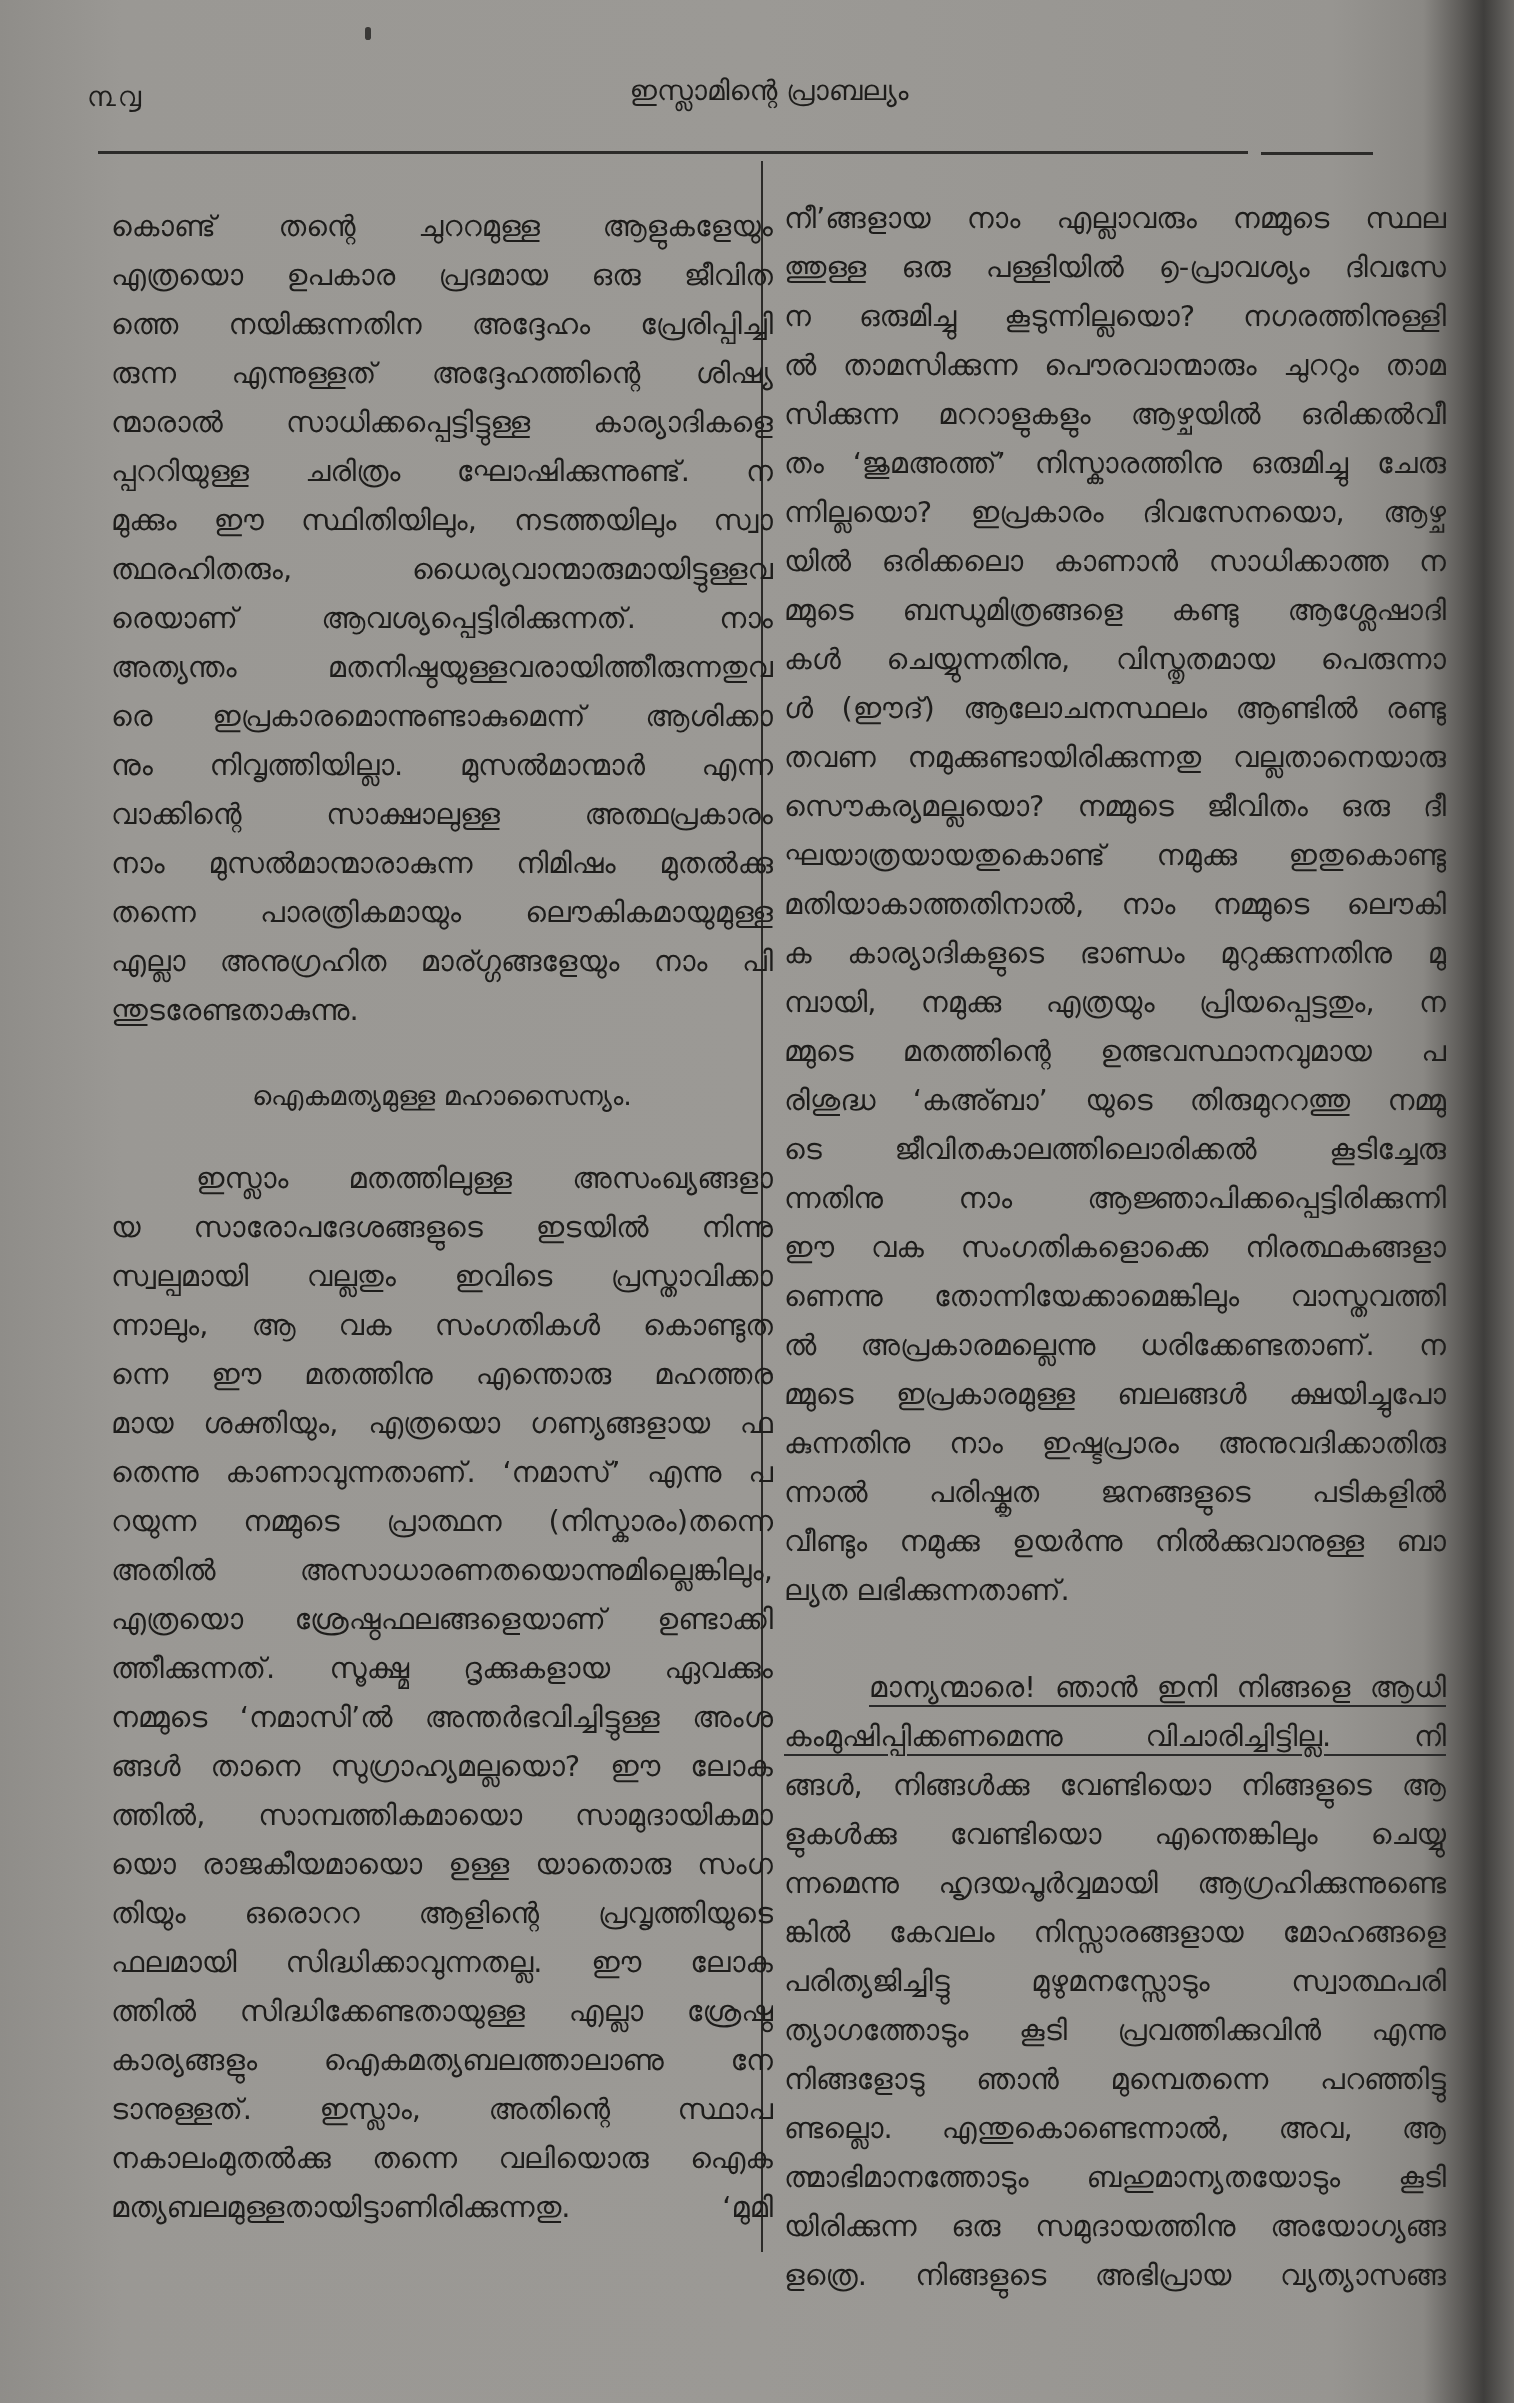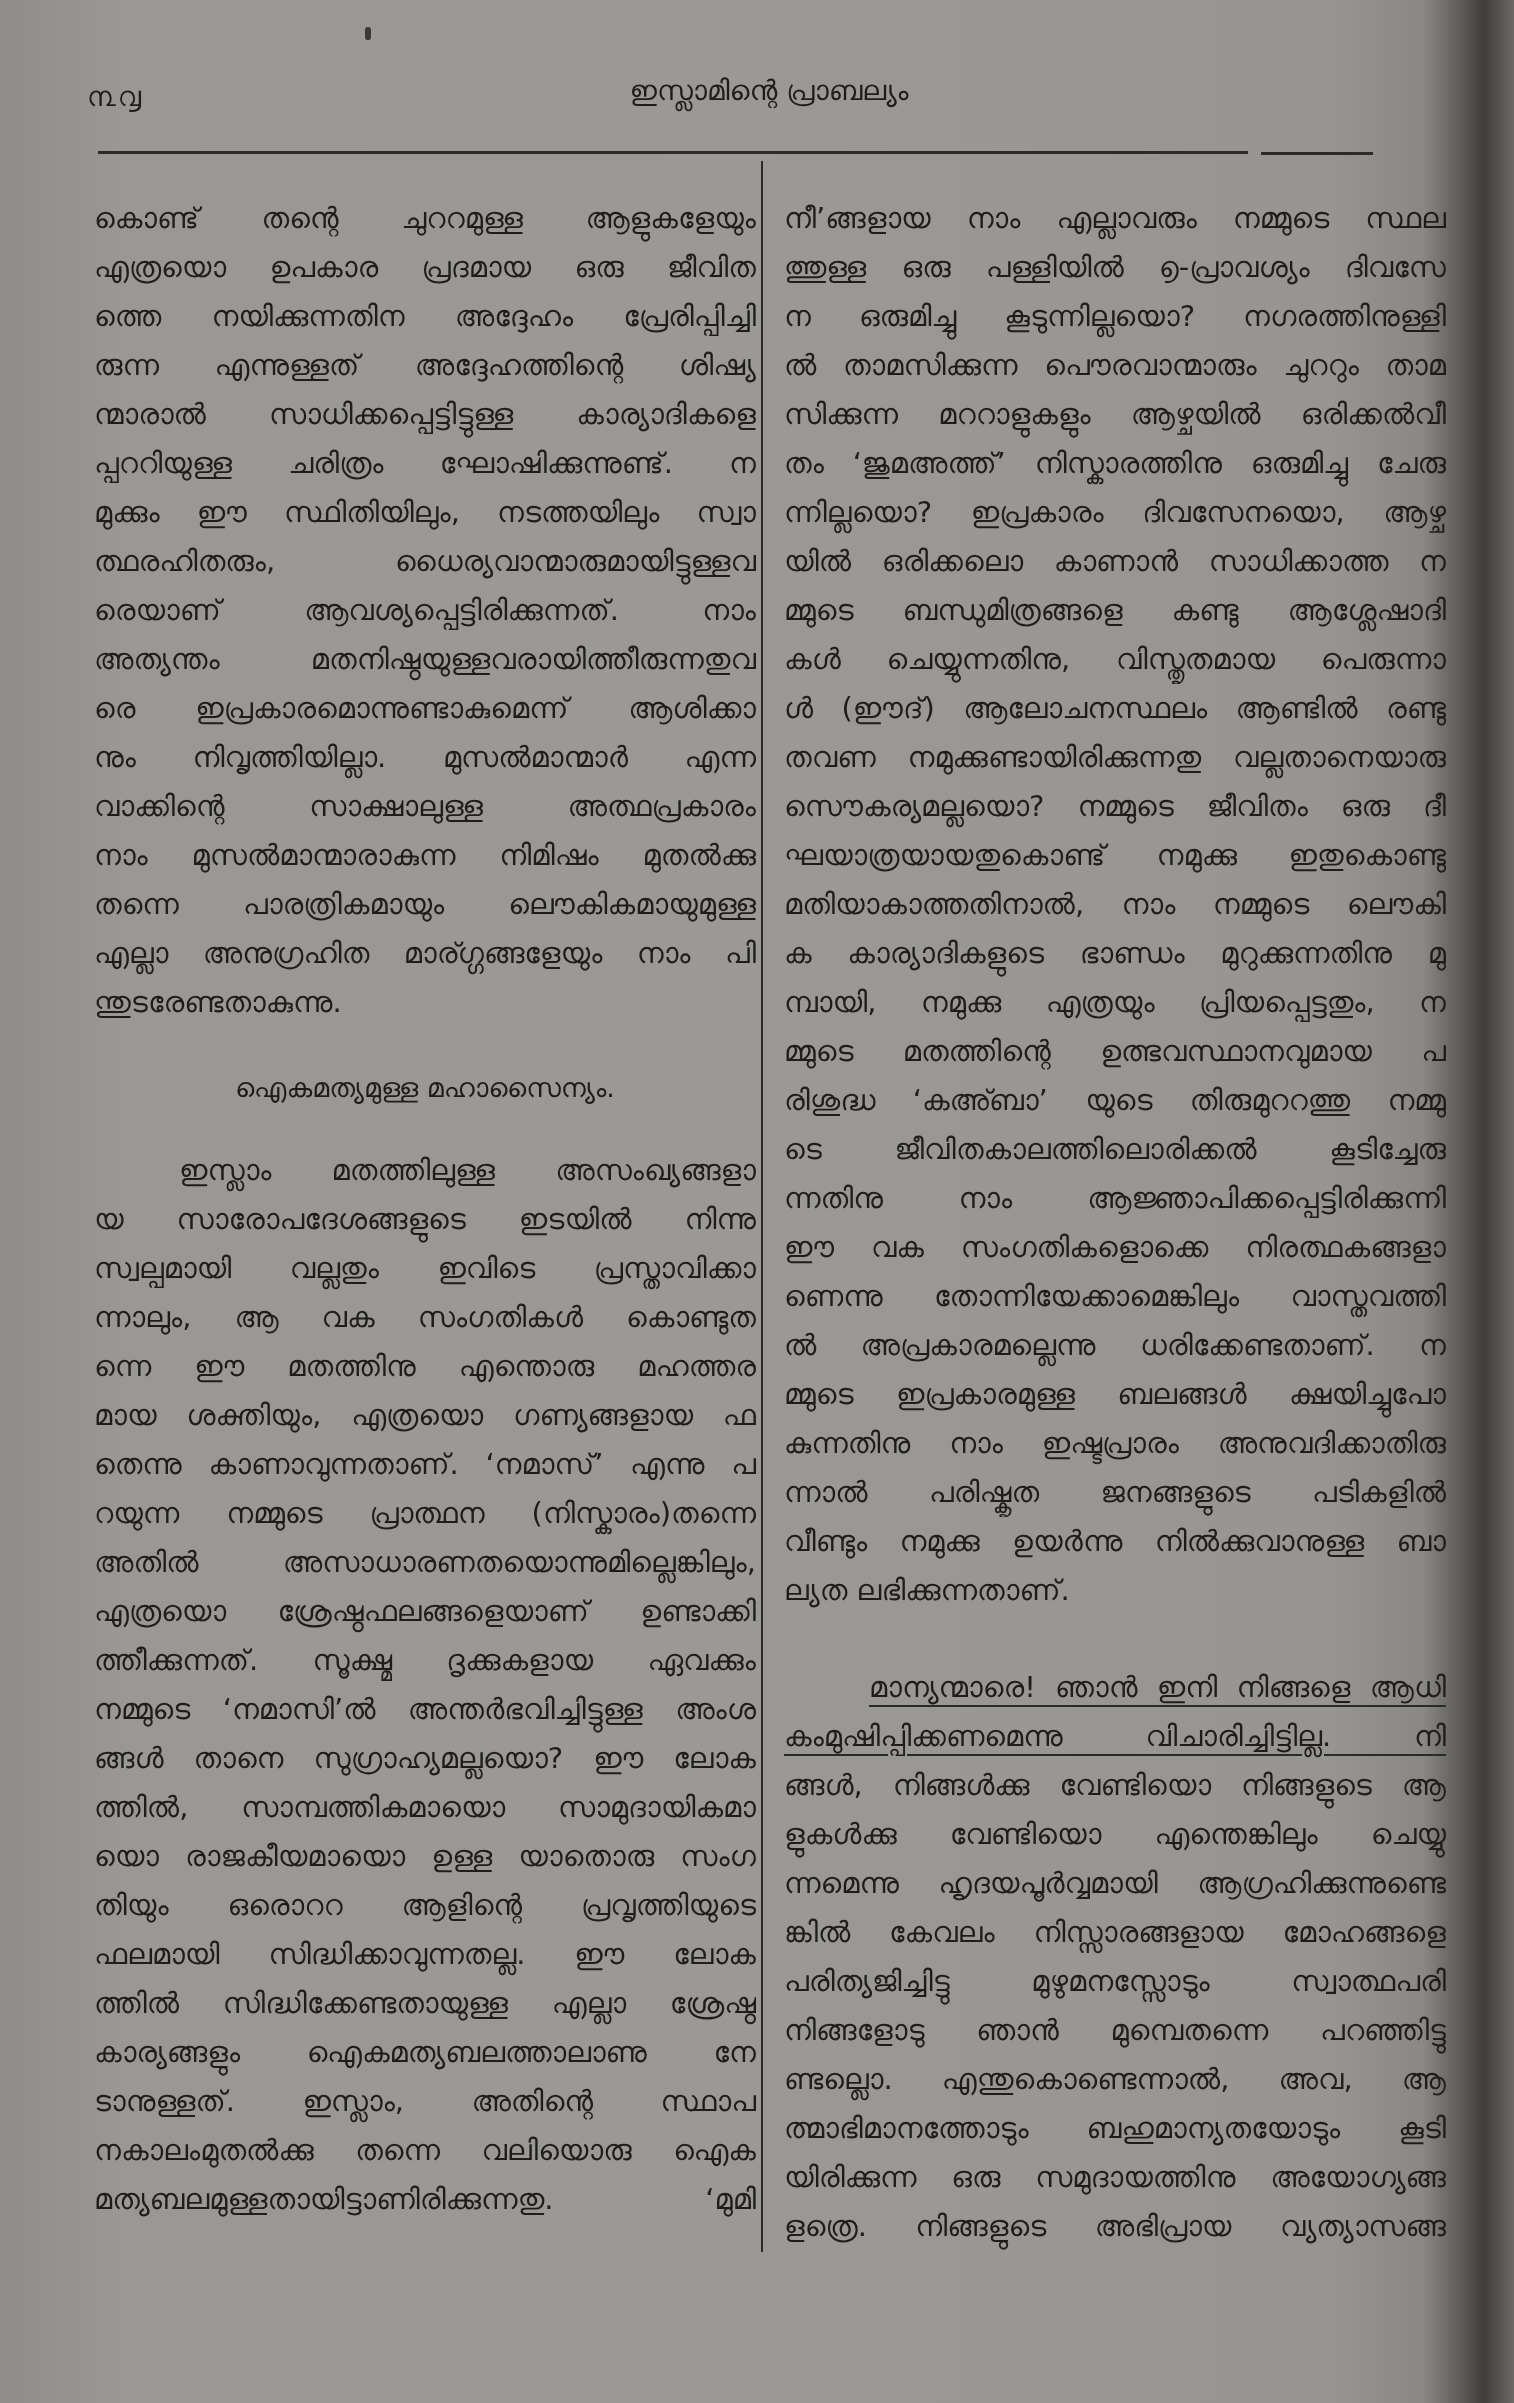--- a/index.html
+++ b/index.html
@@ -21,21 +21,21 @@
   .running-title {
     position: absolute; left: 12px; width: 1514px; top: 74px; text-align: center; font-size: 28px;
   }
   .rule-main { position: absolute; left: 98px; top: 151px; width: 1150px; height: 2.8px; background: #2c2b29; }
   .rule-short { position: absolute; left: 1261px; top: 152px; width: 112px; height: 2.8px; background: #2c2b29; }
   .col-divider { position: absolute; left: 761px; top: 161px; width: 1.9px; height: 2091px; background: #2b2a28; }
   .column {
     position: absolute; top: 194px; width: 662px;
     font-size: 29px; line-height: 49px; text-align: justify;
   }
-  .col-left { left: 94px; }
+  .col-left { left: 111px; margin-top: 8px; }
   .col-right { left: 784px; }
   .line { display: block; white-space: nowrap; overflow: hidden; text-align-last: justify; text-align: justify; }
   .line.last { text-align-last: left; }
   .indent { padding-left: 85px; }
   .heading { display: block; text-align: center; margin: 36px 0 34px 0; font-size: 27px; }
   .gap { display: block; height: 48px; }
   .pencil { text-decoration: underline; text-decoration-color: #2a2a2a; text-decoration-thickness: 1.9px; text-underline-offset: 7.6px; }
 </style>
 </head>
 <body>
@@ -130,20 +130,21 @@
       </div>
     <div class="gap"></div>
     <div id="rp2">
         <span class="line indent pencil">മാന്യന്മാരെ! ഞാൻ ഇനി നിങ്ങളെ ആധി</span>
         <span class="line pencil">കംമുഷിപ്പിക്കണമെന്നു വിചാരിച്ചിട്ടില്ല. നി</span>
         <span class="line">ങ്ങൾ, നിങ്ങൾക്കു വേണ്ടിയൊ നിങ്ങളുടെ ആ</span>
         <span class="line">ളുകൾക്കു വേണ്ടിയൊ എന്തെങ്കിലും ചെയ്യു</span>
         <span class="line">ന്നമെന്നു ഹൃദയപൂർവ്വമായി ആഗ്രഹിക്കുന്നുണ്ടെ</span>
         <span class="line">ങ്കിൽ കേവലം നിസ്സാരങ്ങളായ മോഹങ്ങളെ</span>
         <span class="line">പരിത്യജിച്ചിട്ടു മുഴുമനസ്സോടും സ്വാത്ഥപരി</span>
+        <span class="line">ത്യാഗത്തോടും കൂടി പ്രവത്തിക്കുവിൻ എന്നു</span>
         <span class="line">നിങ്ങളോടു ഞാൻ മുമ്പെതന്നെ പറഞ്ഞിട്ടു</span>
         <span class="line">ണ്ടല്ലൊ. എന്തുകൊണ്ടെന്നാൽ, അവ, ആ</span>
         <span class="line">ത്മാഭിമാനത്തോടും ബഹുമാന്യതയോടും കൂടി</span>
         <span class="line">യിരിക്കുന്ന ഒരു സമുദായത്തിനു അയോഗ്യങ്ങ</span>
         <span class="line">ളത്രെ. നിങ്ങളുടെ അഭിപ്രായ വ്യത്യാസങ്ങ</span>
       </div>
   </div>
 </div>
 
 

